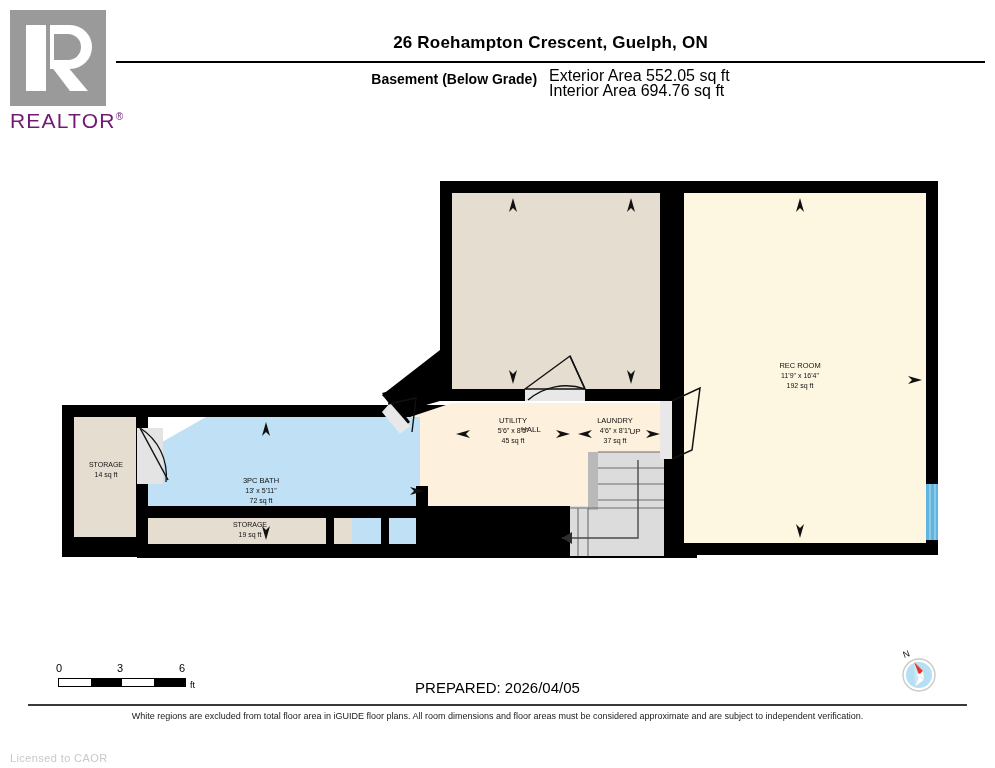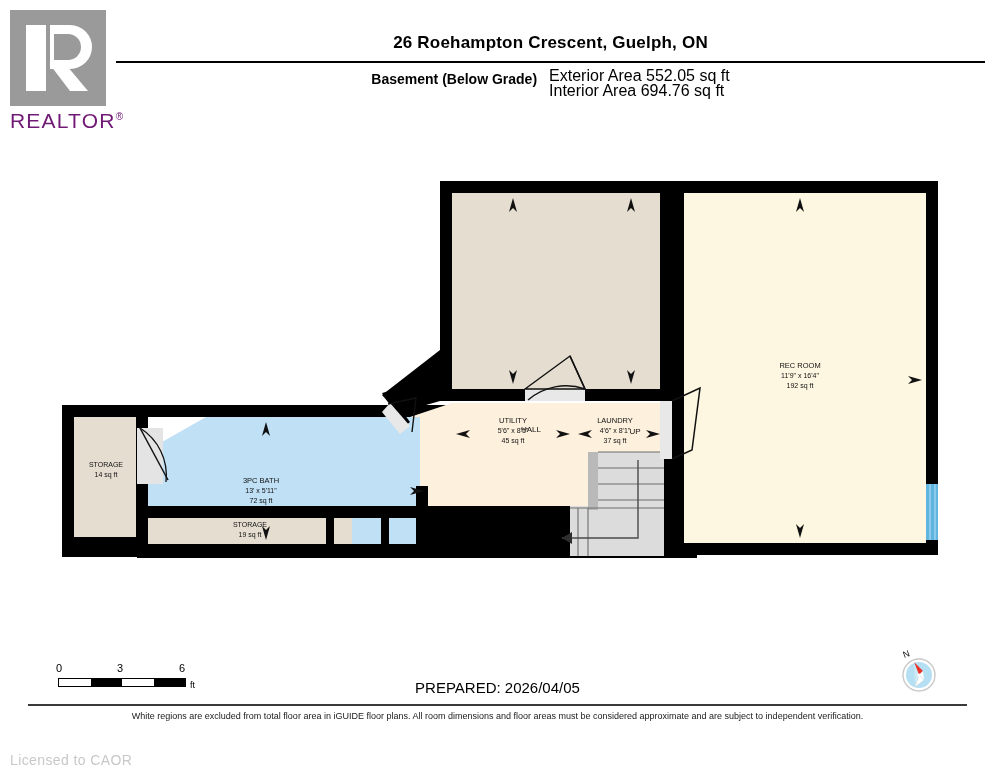--- a/index.html
+++ b/index.html
@@ -141,21 +141,21 @@
     position: absolute;
     left: 0; top: 711px;
     width: 995px;
     text-align: center;
     font-size: 9px;
     color: #1a1a1a;
   }
   #license {
     position: absolute;
     left: 10px; top: 752px;
-    font-size: 14px;
+    font-size: 11px;
     color: #c8c8c8;
     letter-spacing: 0.4px;
   }
 
   
 </style>
 </head>
 <body>
 
 <div id="header-area">

